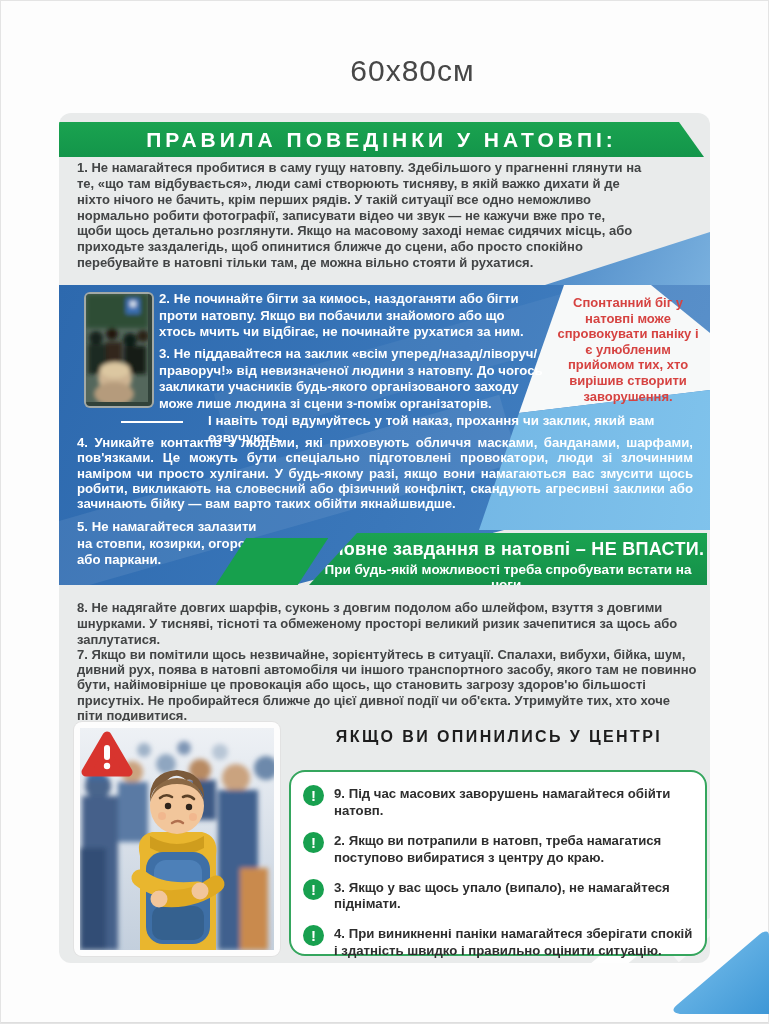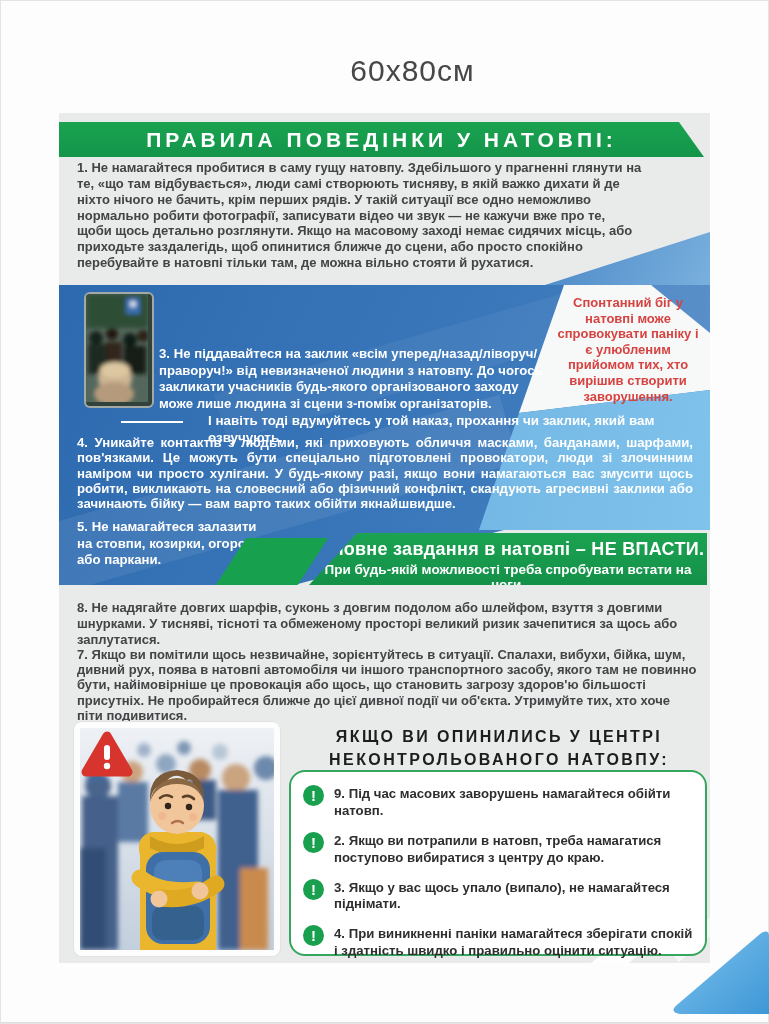--- a/index.html
+++ b/index.html
@@ -3,21 +3,21 @@
 <meta charset="utf-8">
 <style>
   html,body{margin:0;padding:0;background:#fff;}
   .page{position:relative;width:769px;height:1024px;margin:0 auto;background:#fdfdfd;
         overflow:hidden;font-family:"Liberation Sans","DejaVu Sans",sans-serif;
         outline:1px solid #e4e4e4;outline-offset:-1px;box-shadow:inset 0 -2px 0 #dedede;}
   .abs{position:absolute;}
 
   .size-label{top:54px;left:0;width:100%;text-align:center;font-size:30px;color:#474747;letter-spacing:1px;padding-left:28px;}
 
-  .poster{left:59px;top:113px;width:651px;height:850px;background:#e9ebeb;overflow:hidden;}
+  .poster{left:59px;top:113px;width:651px;height:850px;background:#e9ebeb;overflow:hidden;border-radius:12px;}
 
   
   .header-bar{left:0;top:9px;width:645px;height:35px;background:linear-gradient(#1aa350,#13954a);
               clip-path:polygon(0 0,620px 0,645px 35px,0 35px);}
   .header-title{width:100%;text-align:center;line-height:35px;color:#fff;font-weight:700;
                 font-size:21px;letter-spacing:4px;}
   .deco-green-stripe{left:550px;top:155px;width:130px;height:17px;background:#169e4c;transform:rotate(-40deg);}
 
   
   .gray-rule{color:#424445;font-weight:600;font-size:13px;line-height:1.22;}
@@ -123,20 +123,21 @@
             <rect x="2" y="50" width="18" height="30" fill="#1c2a22"></rect>
             <rect x="20" y="48" width="16" height="32" fill="#33251a"></rect>
             <rect x="38" y="52" width="22" height="28" fill="#141f18"></rect>
             <ellipse cx="29" cy="84" rx="17" ry="15" fill="#cdb492"></ellipse>
             <ellipse cx="29" cy="76" rx="15" ry="8" fill="#dcc7a1"></ellipse>
             <ellipse cx="28" cy="100" rx="20" ry="12" fill="#b59b7c"></ellipse>
           </g>
         </svg>
       </div>
 
+      <div class="abs white-rule rule2">2. Не починайте бігти за кимось, наздоганяти або бігти проти натовпу. Якщо ви побачили знайомого або що хтось мчить чи відбігає, не починайте рухатися за ним.</div>
       <div class="abs white-rule rule3">3. Не піддавайтеся на заклик «всім уперед/назад/ліворуч/праворуч!» від невизначеної людини з натовпу. До чогось закликати учасників будь-якого організованого заходу може лише людина зі сцени з-поміж організаторів.</div>
       <div class="abs run-warning">Спонтанний біг у натовпі може спровокувати паніку і є улюбленим прийомом тих, хто вирішив створити заворушення.</div>
 
       <div class="abs order-dash"></div>
       <div class="abs white-rule order-note">І навіть тоді вдумуйтесь у той наказ, прохання чи заклик, який вам озвучують.</div>
 
       <div class="abs white-rule rule4">4. Уникайте контактів з людьми, які приховують обличчя масками, банданами, шарфами, пов'язками. Це можуть бути спеціально підготовлені провокатори, люди зі злочинним наміром чи просто хулігани. У будь-якому разі, якщо вони намагаються вас змусити щось робити, викликають на словесний або фізичний конфлікт, скандують агресивні заклики або зачинають бійку — вам варто таких обійти якнайшвидше.</div>
       <div class="abs white-rule rule5">5. Не намагайтеся залазити на стовпи, козирки, огорожі або паркани.</div>
     </div>
 
@@ -207,21 +208,20 @@
         <g>
           <path d="M27 8 L48 44 L6 44 Z" fill="#d8342e" stroke="#d8342e" stroke-width="9" stroke-linejoin="round"></path>
           <rect x="24" y="17" width="6" height="15" rx="3" fill="#fff"></rect>
           <circle cx="27" cy="38" r="3.2" fill="#fff"></circle>
         </g>
       </svg>
     </div>
 
     <div class="abs center-title">
       <div>ЯКЩО ВИ ОПИНИЛИСЬ У ЦЕНТРІ</div>
-      <div>НЕКОНТРОЛЬОВАНОГО НАТОВПУ:</div>
     </div>
 
     <div class="abs advice-panel">
       <div class="advice-item">
         <span class="excl-icon">!</span>
         <span class="advice-text">9. Під час масових заворушень намагайтеся обійти натовп.</span>
       </div>
       <div class="advice-item">
         <span class="excl-icon">!</span>
         <span class="advice-text">2. Якщо ви потрапили в натовп, треба намагатися поступово вибиратися з центру до краю.</span>

